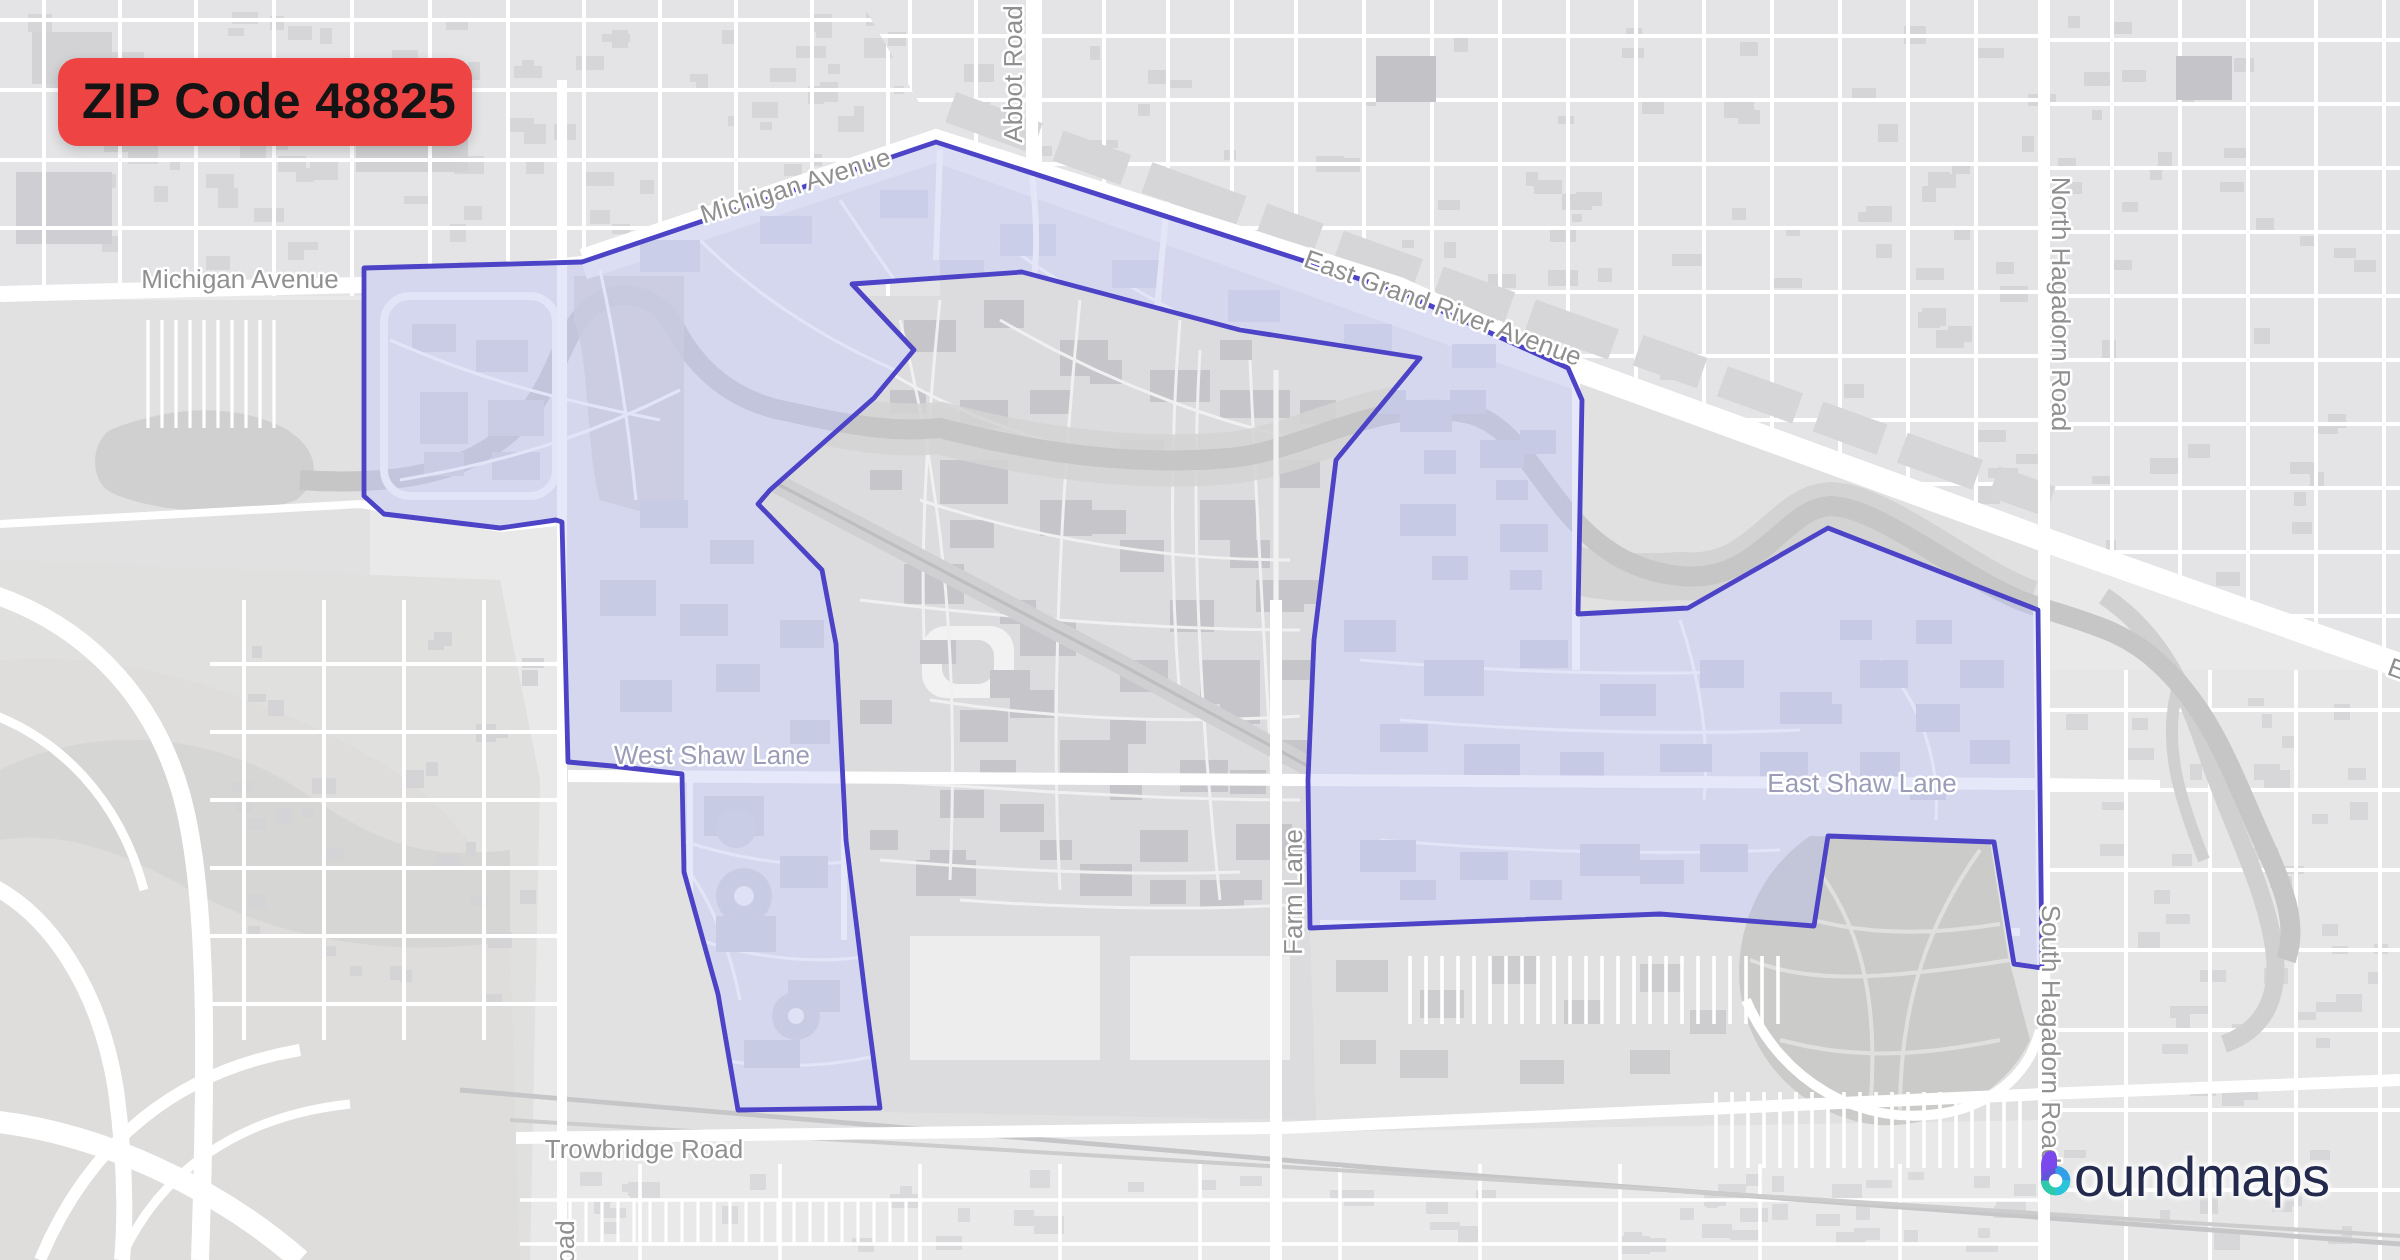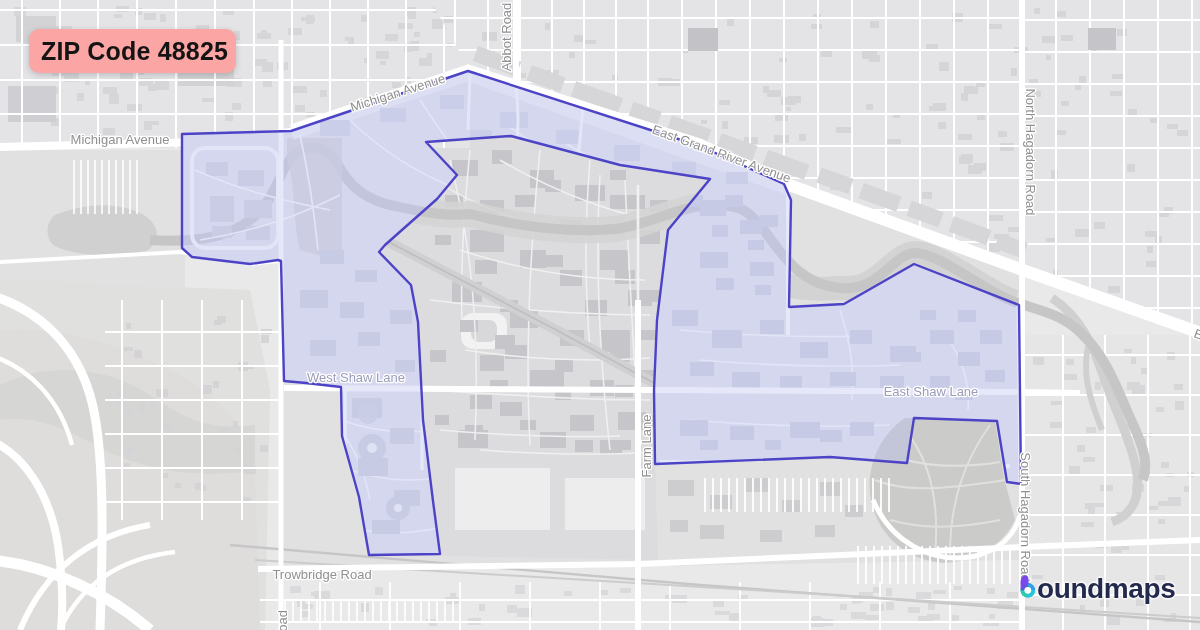--- a/index.html
+++ b/index.html
@@ -1,21 +1,21 @@
 <!DOCTYPE html>
 <html><head><meta charset="utf-8">
 <style>
 html,body{margin:0;padding:0;width:1200px;height:630px;overflow:hidden;background:#e9e9ea;
 font-family:"Liberation Sans",sans-serif;}
 #wrap{position:relative;width:1200px;height:630px;}
-#card{position:absolute;left:29px;top:29px;width:207px;height:44px;background:#fca5a5;border-radius:10px;
+#card{position:absolute;left:29px;top:29px;width:207px;height:44px;background:#ef4444;border-radius:10px;
 box-shadow:0 2px 6px rgba(0,0,0,0.18);display:flex;align-items:center;}
 #card b{font-size:25px;color:#141414;margin-left:12px;letter-spacing:0.2px;}
 #logo{position:absolute;left:1012px;top:573px;width:185px;height:40px;}
-#logotext{position:absolute;left:25px;top:0px;font-size:28px;font-weight:bold;color:#232a4d;letter-spacing:-0.4px;
+#logotext{position:absolute;left:25px;top:0px;font-size:28px;font-weight:normal;color:#232a4d;letter-spacing:-0.4px;
 text-shadow:0 0 3px #fff,0 0 3px #fff,0 0 3px #fff,0 0 3px #fff;}
 #attr{position:absolute;left:847px;top:611px;width:353px;height:19px;background:rgba(255,255,255,0.75);
 font-size:12px;color:#3a3a3a;display:flex;align-items:center;justify-content:center;white-space:nowrap;}
 </style></head>
 <body>
 <div id="wrap">
 
 <svg width="1200" height="630" viewBox="0 0 1200 630" style="display:block">
       <clipPath id="zipclip">
         <path d="M182,134 L291,131 L468,71 L700,146 L784,184 L791,200 L789,307 L844,304 L914,264 L1019,305 L1021,484 L1007,482 L997,421 L914,418 L907,463 L830,457 L655,464 L654,390 L657,320 L668,230 L710,179 L620,165 L511,136 L426,142 L457,175 L437,199 L385,245 L379,252 L411,285 L418,322 L423,420 L433,501 L440,554 L369,555 L359,497 L342,436 L341,387 L306,383 L284,381 L281,261 L278,260 L250,264 L192,257 L182,248 Z"></path>

